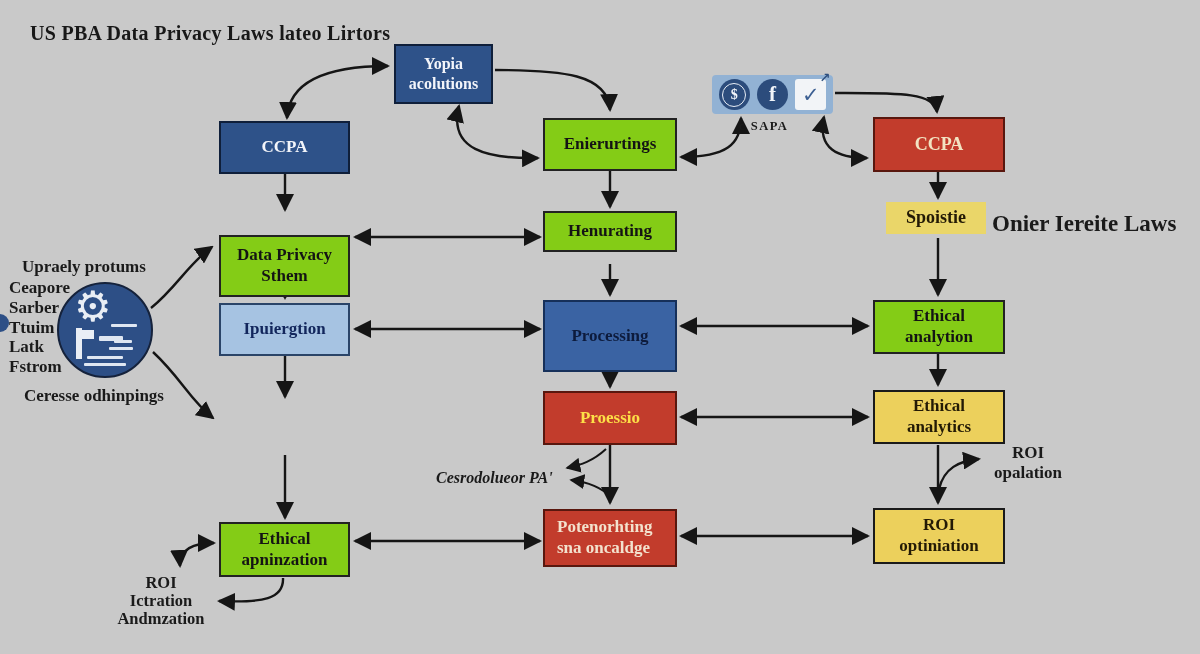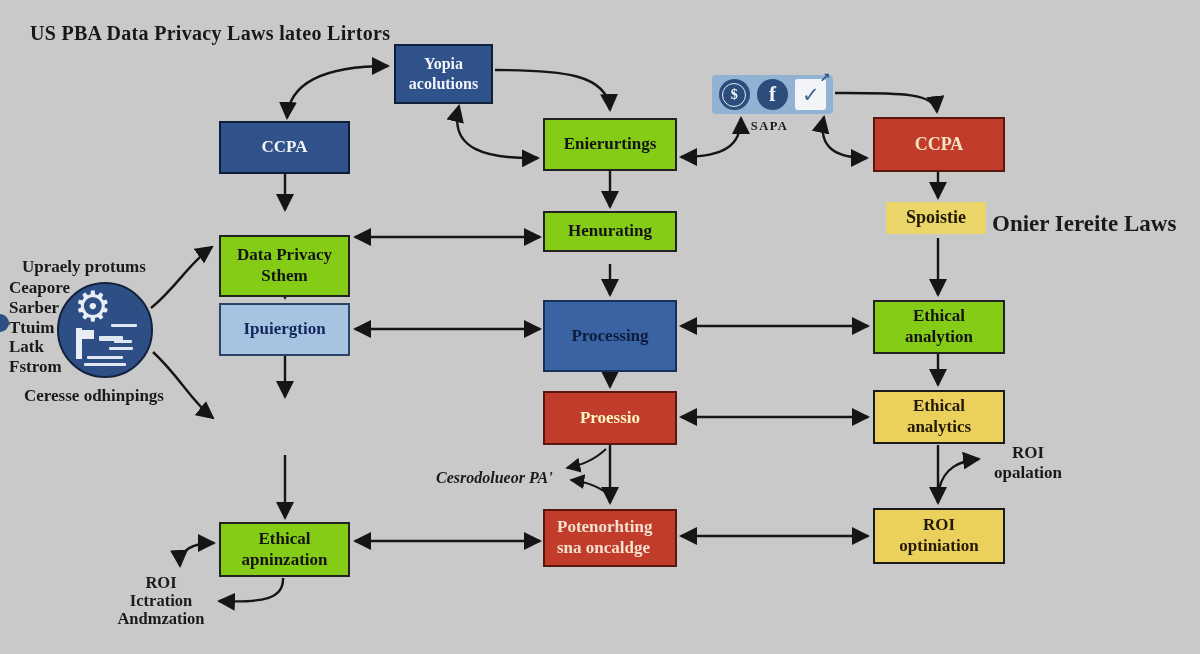--- a/index.html
+++ b/index.html
@@ -8,21 +8,21 @@
   .arrows{position:absolute;left:0;top:0;width:1200px;height:654px;pointer-events:none;}
   .title{position:absolute;left:30px;top:22px;font-size:20px;font-weight:bold;color:#181818;letter-spacing:.3px;}
   .box{position:absolute;display:flex;align-items:center;justify-content:center;text-align:center;
        font-weight:bold;font-size:17px;line-height:1.22;white-space:pre-line;box-sizing:border-box;
        border:2px solid #1a1a1a;}
   .navy{background:#2e5289;color:#f3f5fa;border-color:#0f1f3a;}
   .white{background:#84cc16;color:#141414;border-color:#222;}
   .lightblue{background:#a6c3e2;color:#12265c;border-color:#2a4468;}
   .medblue{background:#3a63a3;color:#0d1b3c;border-color:#16305a;}
   .red{background:#c23c2c;border-color:#59170e;}
-  .darktext{color:#fef9c3;}
+  .darktext{color:#fde047;}
   .creamtext{color:#f2e3c2;}
   .pinktext{color:#f3e2ce;text-align:left;justify-content:flex-start;padding-left:12px;}
   .yellow{background:#ecd05c;color:#231a05;border-color:#1a1a1a;}
   .flat{background:#ead669;border:none;}
   .note{position:absolute;color:#1a1a1a;font-weight:bold;white-space:pre-line;font-size:17px;line-height:1.16;}
   .ital{font-style:italic;font-weight:600;font-size:16px;}
   .small{font-size:12.5px;letter-spacing:1.5px;font-weight:600;}
   .list{position:absolute;left:9px;top:278px;color:#1a1a1a;font-weight:bold;font-size:17px;}
   .list div{height:19.8px;}
   .strip{position:absolute;left:712px;top:75px;width:121px;height:39px;background:#92b2d4;border-radius:4px;

